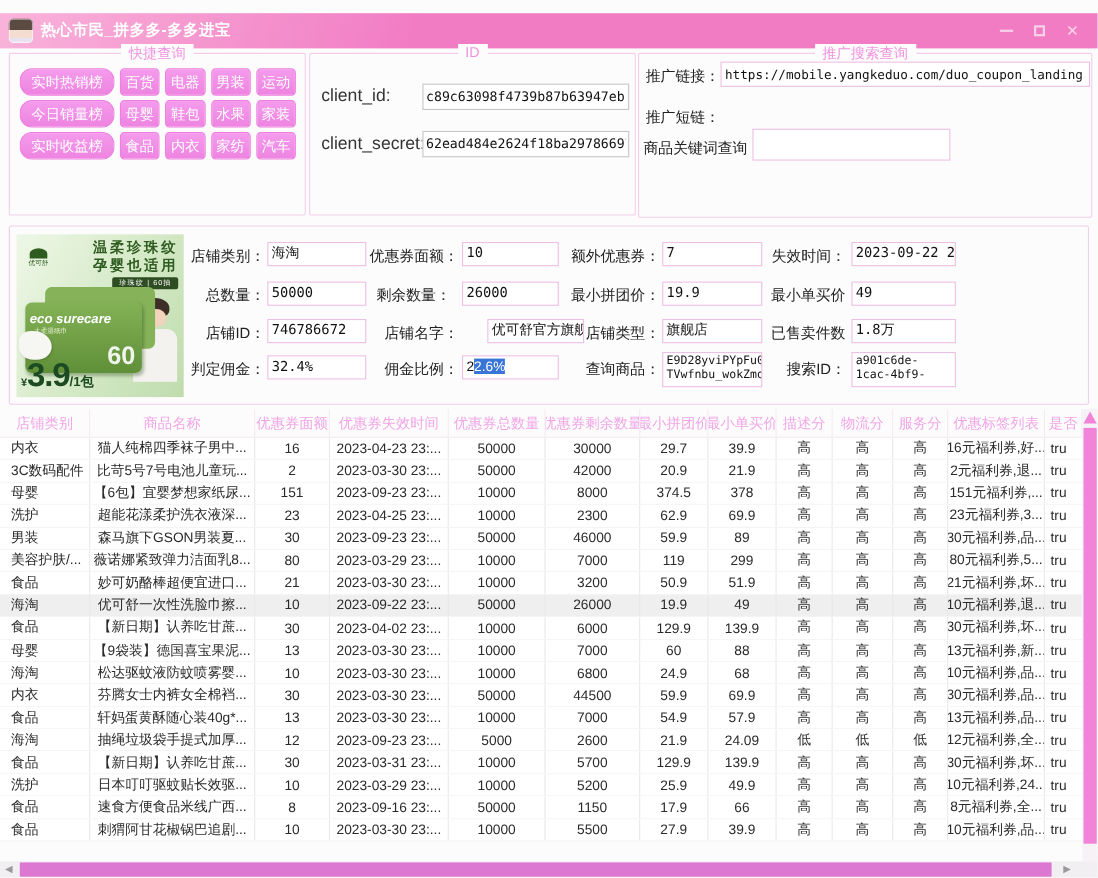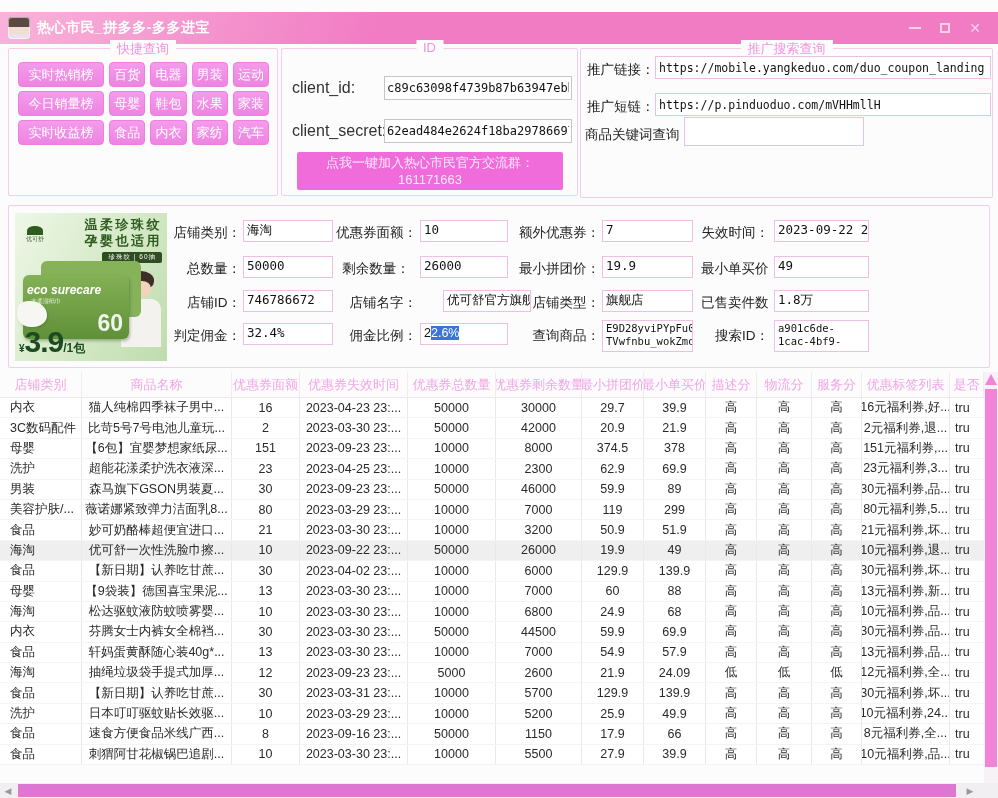--- a/index.html
+++ b/index.html
@@ -29,21 +29,21 @@
   
   .gbox{position:absolute;border:1px solid #f3cdea;border-radius:2px;background:#fdfcfd;}
   .legend{position:absolute;top:-9px;left:50%;transform:translateX(-50%);
     background:#fdfcfd;padding:0 7px;color:var(--legend);font-size:13px;white-space:nowrap;}
 
   
   #quickbox{left:8px;top:48px;width:270px;height:148px;padding:13px 8px 0 9px;}
   .qrow{display:flex;gap:5px;margin-bottom:4px;}
   .qbtn{height:25px;flex:1;border:1px solid #ee7fde;border-radius:4px;color:#fff;font-size:13px;
     background:linear-gradient(180deg,#f49bec,#ee84e1);white-space:nowrap;overflow:hidden;cursor:pointer;}
-  .qwide{flex:0 0 86px;}
+  .qwide{flex:0 0 86px;border-radius:11px;}
 
   
   #idbox{left:281px;top:48px;width:297px;height:148px;}
   .idlabel{position:absolute;left:10px;color:#333;font-size:16px;}
   .idinput{position:absolute;left:102px;width:188px;height:24px;border:1px solid #c9c4c9;background:#fff;
     font-family:"DejaVu Sans Mono","Liberation Mono",monospace;font-size:12px;color:#111;padding:0 2px;}
   .joinbtn{position:absolute;left:15px;top:103px;width:266px;height:38px;border:none;border-radius:2px;
     background:var(--join);color:#ffe9fb;font-size:13px;line-height:17px;text-align:center;cursor:pointer;}
 
   
@@ -161,29 +161,27 @@
         </div>
       </div>
   </div>
 
   <div class="gbox" id="idbox">
     <span class="legend">ID</span>
     <span class="idlabel" style="top:30px">client_id:</span>
     <input class="idinput" style="top: 27px;" value="c89c63098f4739b87b63947ebbbfa7">
     <span class="idlabel" style="top:73px">client_secret:</span>
     <input class="idinput" style="top: 70px;" value="62ead484e2624f18ba29786697412f">
-    <button class="joinbtn"><span>点我一键加入热心市民官方交流群：</span><br><span>161171663</span></button>
   </div>
 
   <div class="gbox" id="promobox">
     <span class="legend">推广搜索查询</span>
     <span class="plabel" style="left:6px;top:12px">推广链接：</span>
     <input class="pinput" style="left: 74px; top: 7px; width: 336px;" value="https://mobile.yangkeduo.com/duo_coupon_landing.html?goc">
     <span class="plabel" style="left:6px;top:49px">推广短链：</span>
-    <input class="pinput" style="left: 74px; top: 44px; width: 336px;" value="https://p.pinduoduo.com/mVHHmllH">
     <span class="plabel" style="left:4px;top:77px">商品关键词查询：</span>
     <input class="pinput" style="left: 103px; top: 68px; width: 180px; height: 29px;" value="">
   </div>
 
   <div class="gbox" id="detailbox">
     <div class="pcard">
       <div class="p-logo"><div class="p-tree"></div><span>优可舒</span></div>
       <div class="p-head"><span>温柔珍珠纹</span><br><span>孕婴也适用</span></div>
       <div class="p-badge">珍珠纹 | 60抽</div>
       <div class="p-model">

